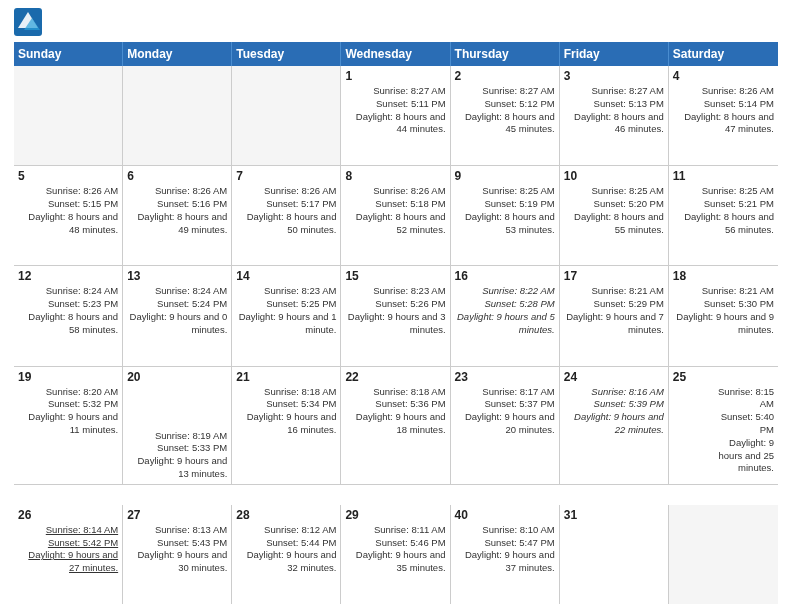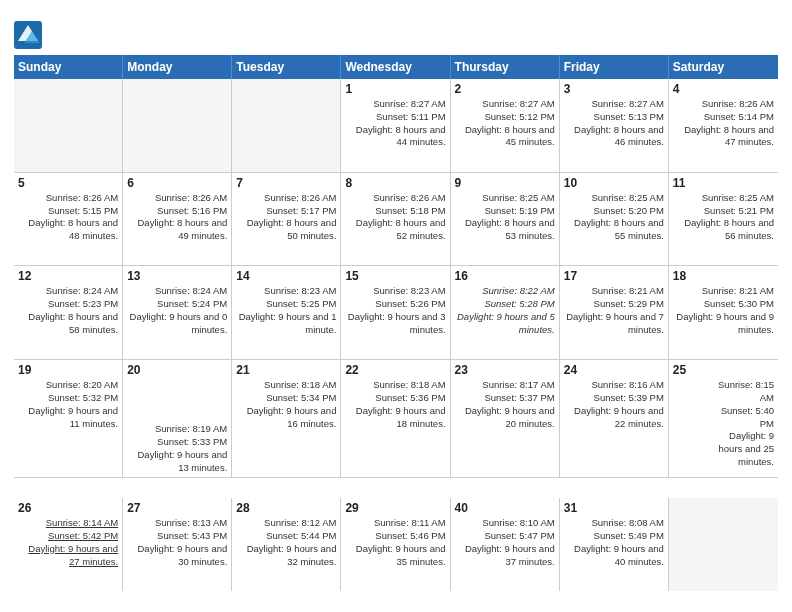--- a/index.html
+++ b/index.html
@@ -6,21 +6,21 @@
     body {
       font-family: Arial, sans-serif;
       background: #fff;
       width: 792px;
       height: 612px;
       overflow: hidden;
     }
     .page {
       width: 792px;
       height: 612px;
-      padding: 21px 14px;
+      padding: 8px 14px;
       display: flex;
       flex-direction: column;
     }
     .header {
       display: flex;
       justify-content: space-between;
       align-items: flex-start;
       margin-bottom: 6px;
     }
     .logo {
@@ -289,21 +289,21 @@
 Daylight: 9 hours and 18 minutes.</div>
           </div>
           <div class="cal-cell">
             <div class="day-num">23</div>
             <div class="cell-text" style="white-space: pre-line;">Sunrise: 8:17 AM
 Sunset: 5:37 PM
 Daylight: 9 hours and 20 minutes.</div>
           </div>
           <div class="cal-cell">
             <div class="day-num">24</div>
-            <div class="cell-text" style="white-space: pre-line;">Sunrise: 8:16 AM
+            <div class="cell-text" style="white-space: pre-line; font-style: italic;">Sunrise: 8:16 AM
 Sunset: 5:39 PM
 Daylight: 9 hours and 22 minutes.</div>
           </div>
           <div class="cal-cell">
             <div class="day-num">25</div>
             <div class="cell-text" style="white-space: pre-line; margin-left: 44px;">Sunrise: 8:15 AM
 Sunset: 5:40 PM
 Daylight: 9 hours and 25 minutes.</div>
           </div>
         </div>
@@ -333,21 +333,18 @@
 Daylight: 9 hours and 35 minutes.</div>
           </div>
           <div class="cal-cell">
             <div class="day-num">40</div>
             <div class="cell-text" style="white-space: pre-line;">Sunrise: 8:10 AM
 Sunset: 5:47 PM
 Daylight: 9 hours and 37 minutes.</div>
           </div>
           <div class="cal-cell">
             <div class="day-num">31</div>
-            <div class="cell-text" style="white-space: pre-line;">Sunrise: 8:08 AM
-Sunset: 5:49 PM
-Daylight: 9 hours and 40 minutes.</div>
           </div>
           <div class="cal-cell empty"></div>
         </div>
       </div>
   </div>
 </div>
 
 </body></html>

